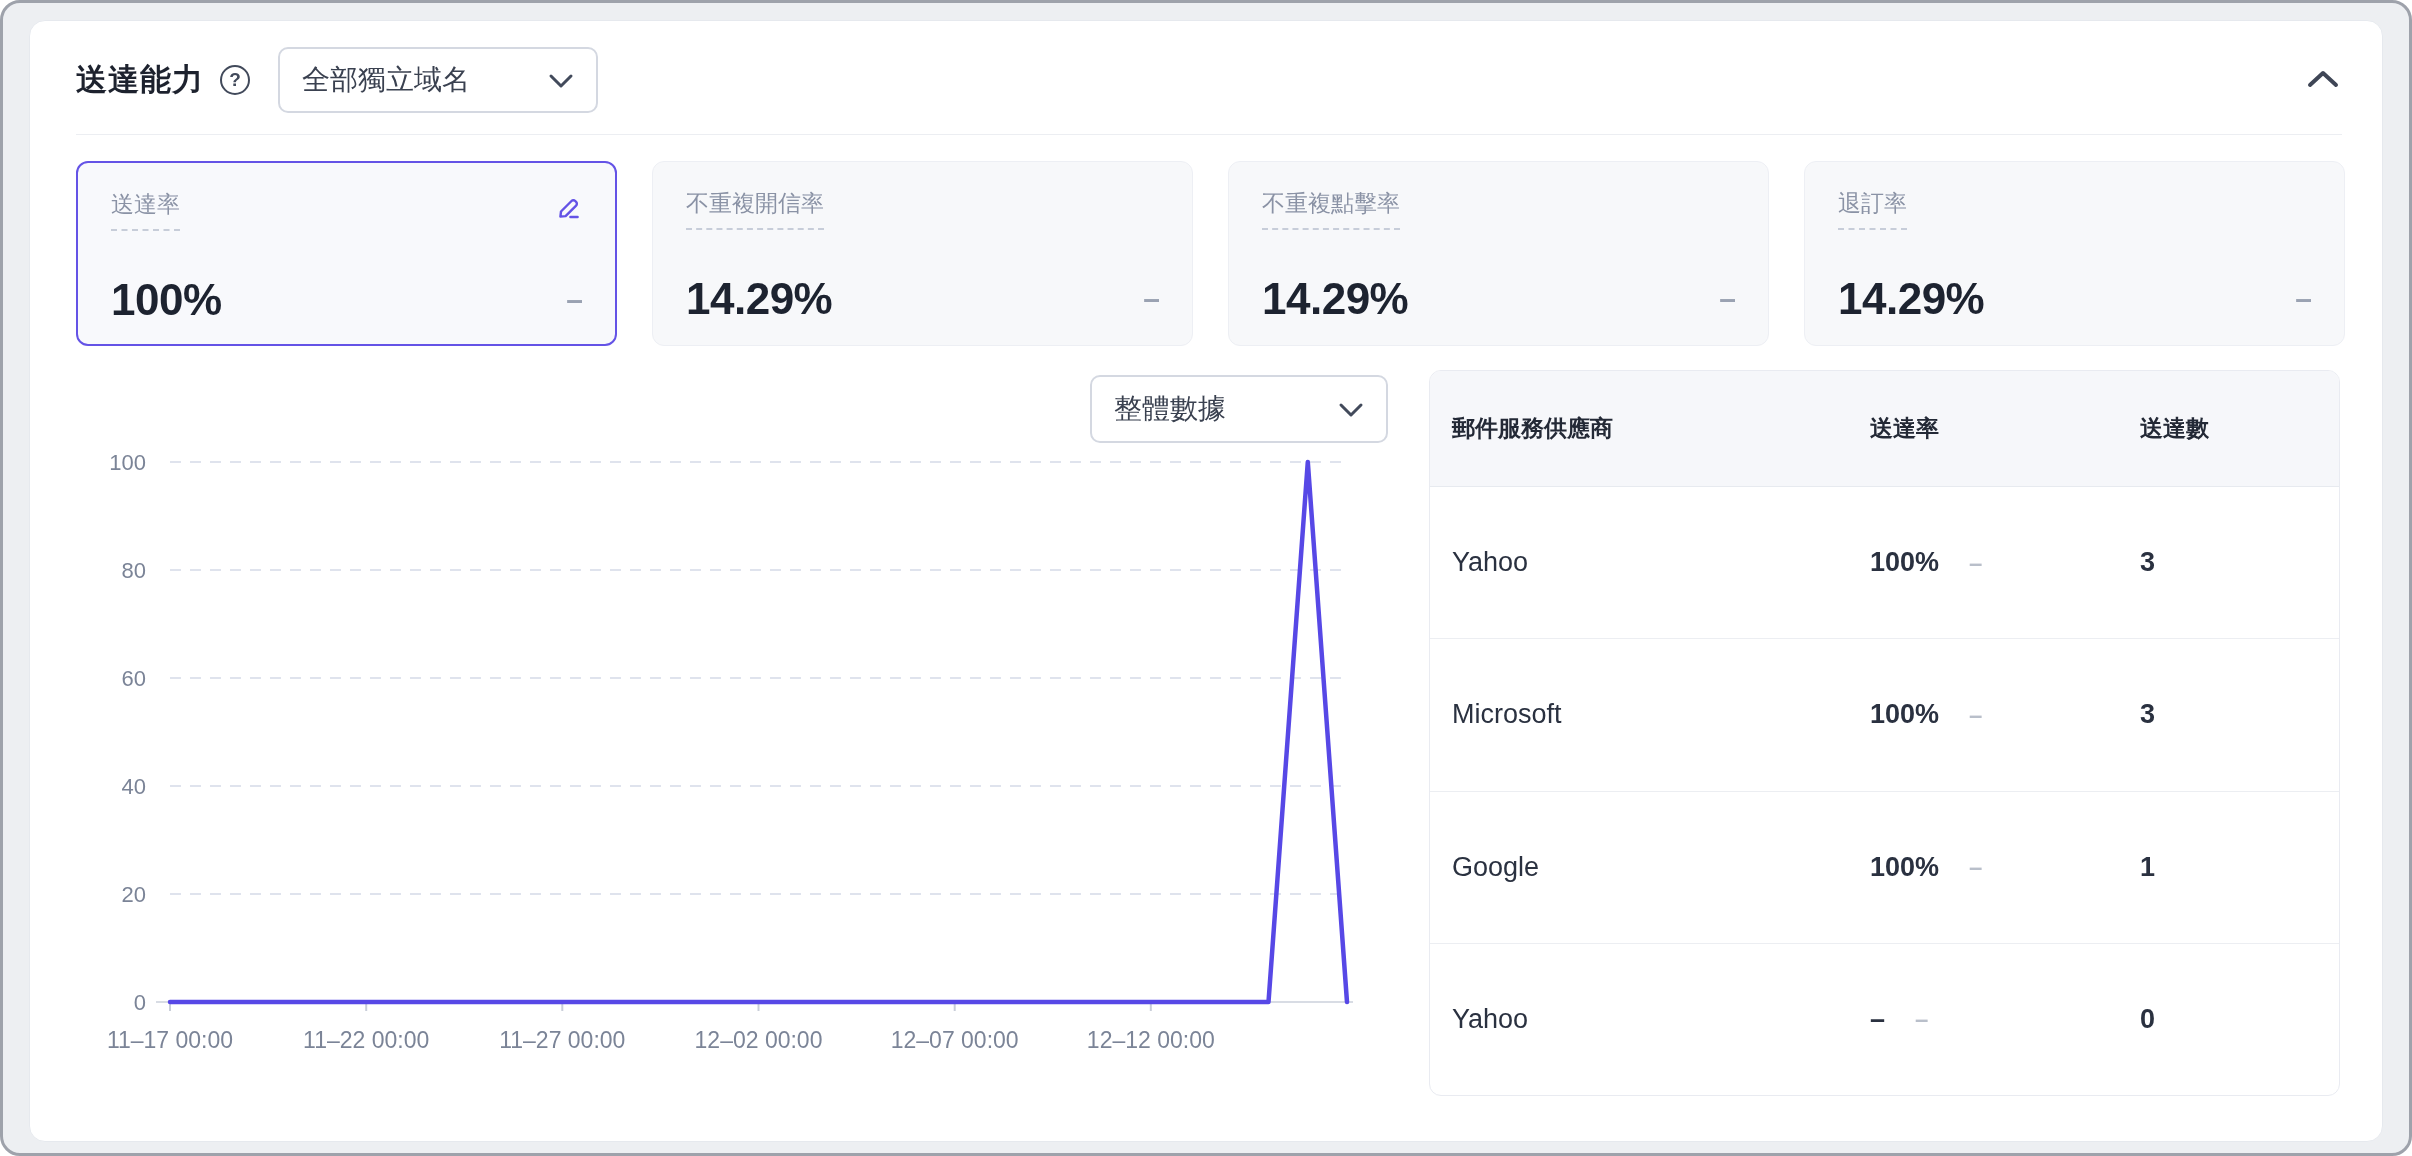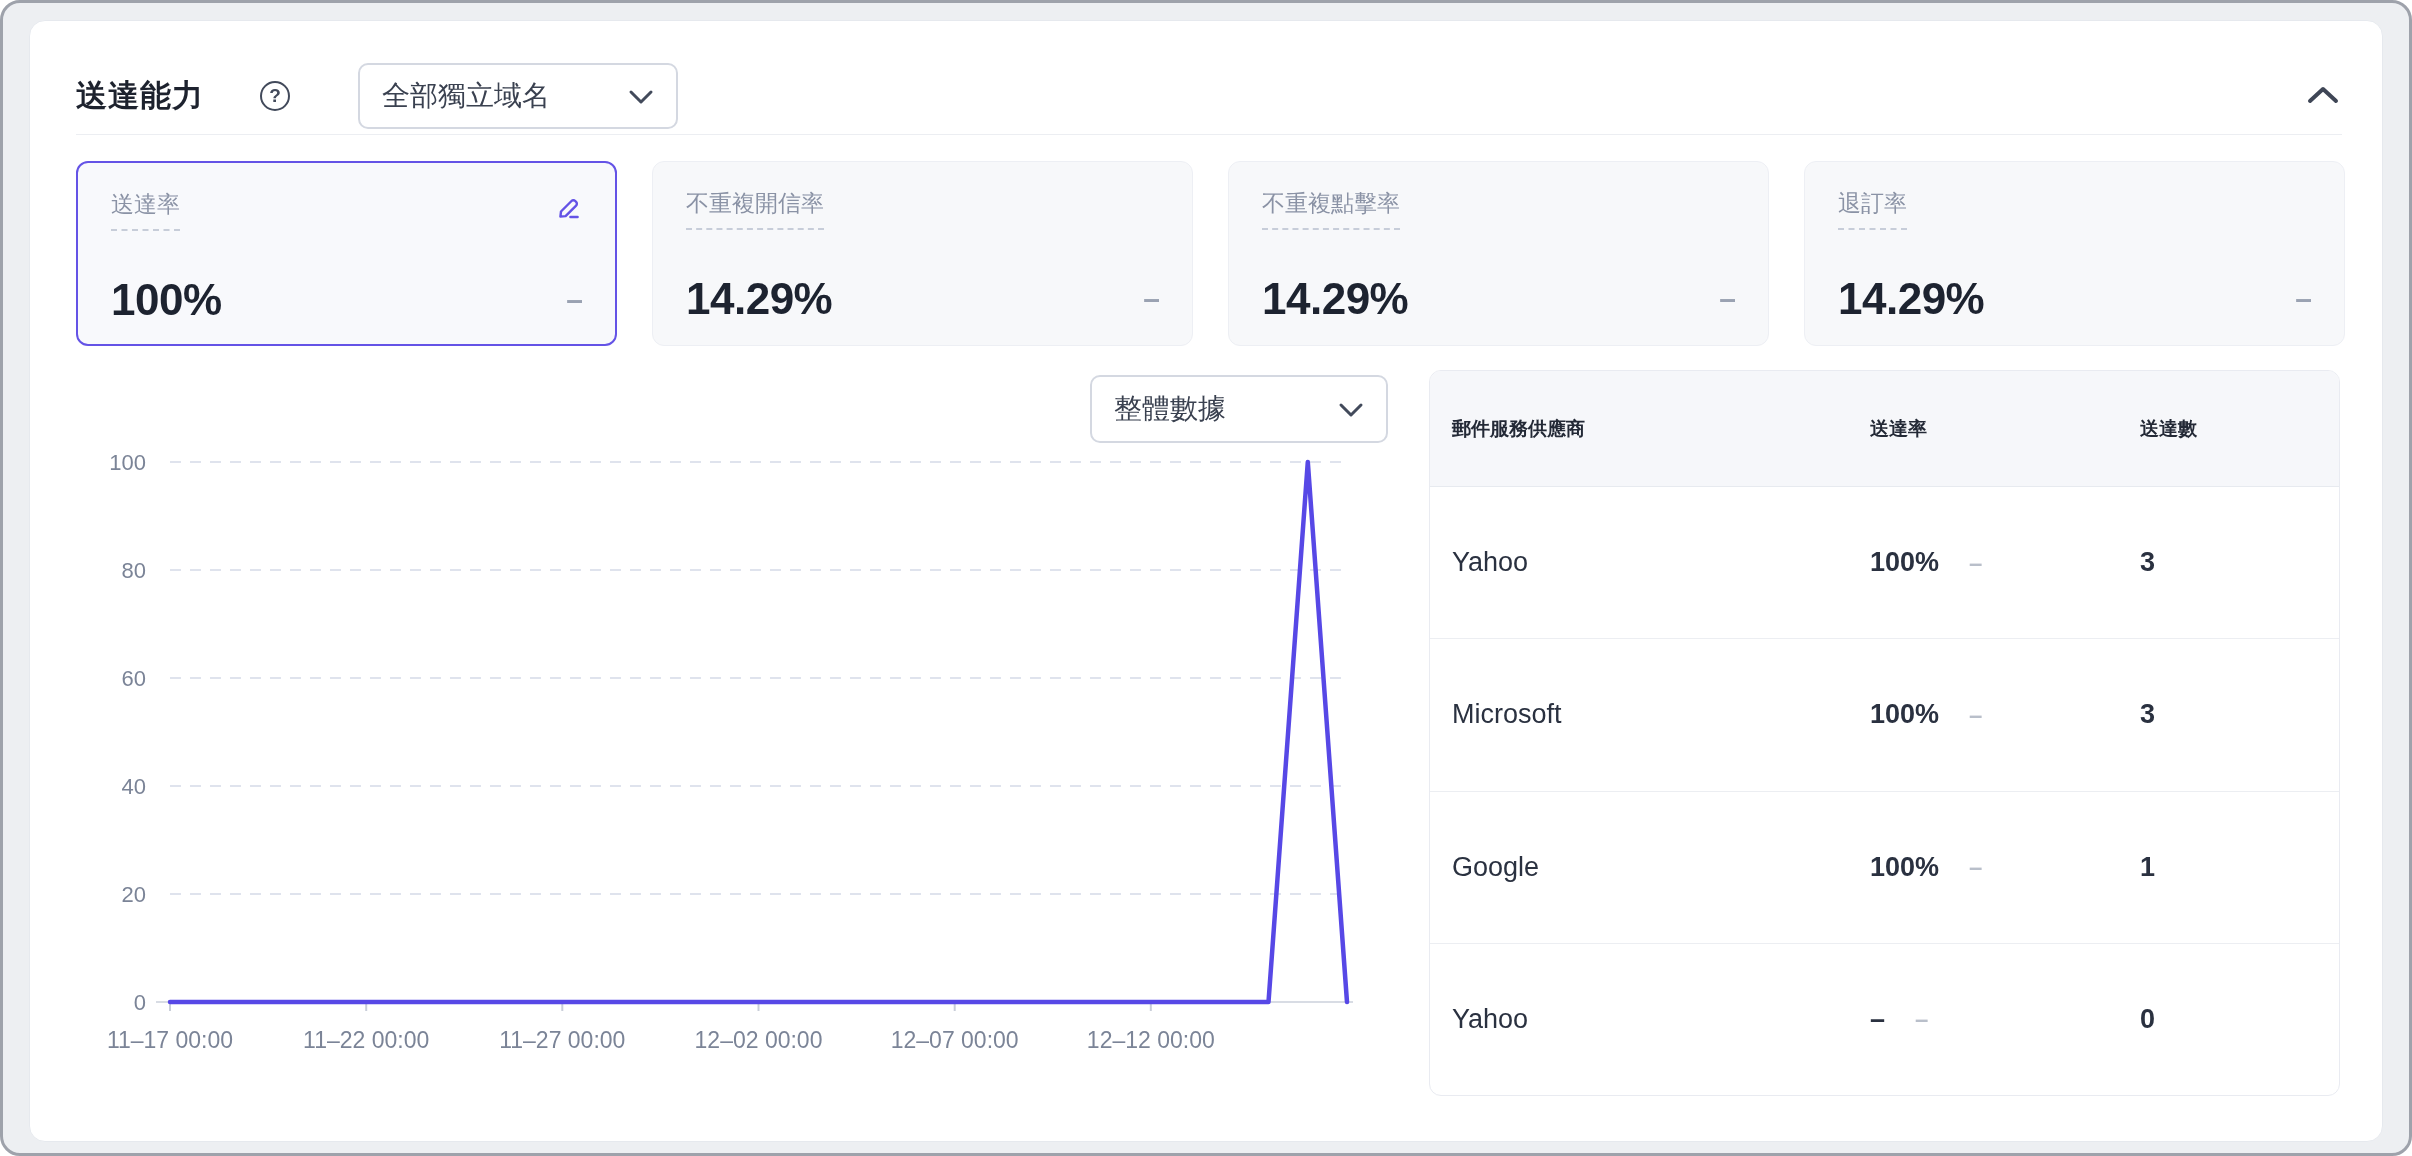--- a/index.html
+++ b/index.html
@@ -1,21 +1,21 @@
 <!DOCTYPE html>
 <html><head>
 <meta charset="utf-8">
 <style>
   html,body{margin:0;padding:0;width:2412px;height:1156px;overflow:hidden;background:#ffffff;
     font-family:"Liberation Sans","DejaVu Sans",sans-serif;}
   .screen{position:absolute;inset:0;border:3px solid #9ea2ab;border-radius:20px;background:#edeff2;overflow:hidden;box-sizing:border-box;}
   .panel{position:absolute;left:26px;top:17px;width:2354px;height:1122px;background:#ffffff;border:1px solid #e6e9ee;border-radius:16px;box-sizing:border-box;}
 
   
-  .panel-header{position:absolute;left:46px;top:32px;right:36px;height:86px;display:flex;align-items:center;gap:40px;}
+  .panel-header{position:absolute;left:46px;top:16px;right:36px;height:86px;display:flex;align-items:center;}
   .page-title{font-size:31px;font-weight:700;color:#1d222e;letter-spacing:1px;}
   .help-icon{width:30px;height:30px;border:2.5px solid #424a5b;border-radius:50%;margin-left:16px;display:flex;align-items:center;justify-content:center;font-size:19px;font-weight:700;color:#424a5b;box-sizing:border-box;}
   .select{display:flex;align-items:center;justify-content:space-between;background:#fff;border:2px solid #d4d8e1;border-radius:10px;height:66px;box-sizing:border-box;padding:0 22px;font-size:28px;color:#3a4150;cursor:pointer;}
   .domain-select{width:320px;margin-left:28px;}
   .spacer{flex:1;}
   .collapse-btn{width:46px;height:46px;display:flex;align-items:center;justify-content:center;background:transparent;border:none;cursor:pointer;}
   .header-divider{position:absolute;left:46px;right:40px;top:113px;height:1px;background:#eceef2;}
 
   
   .cards{position:absolute;left:46px;top:140px;display:flex;gap:35px;}
@@ -28,21 +28,21 @@
   .card-value{font-size:44px;font-weight:700;color:#1d2330;letter-spacing:-0.5px;}
   .card-trend{font-size:30px;font-weight:700;color:#9aa2b2;}
 
   
   .scope-select{position:absolute;left:1048px;top:354px;width:298px;height:68px;margin-left:12px;}
   .chart-svg{position:absolute;left:71px;top:420px;width:1270px;height:640px;}
   .chart-svg text{font-family:"Liberation Sans","DejaVu Sans",sans-serif;}
 
   
   .ptable{position:absolute;left:1399px;top:349px;width:911px;height:726px;background:#fff;border:1px solid #e9ebf1;border-radius:12px;box-sizing:border-box;overflow:hidden;display:flex;flex-direction:column;}
-  .ptable-header{height:115px;flex:none;background:#f6f7fa;border-bottom:1px solid #e7eaef;display:grid;grid-template-columns:418px 270px 1fr;align-items:center;padding-left:22px;font-size:19px;font-weight:700;color:#232936;}
+  .ptable-header{height:115px;flex:none;background:#f6f7fa;border-bottom:1px solid #e7eaef;display:grid;grid-template-columns:418px 270px 1fr;align-items:center;padding-left:22px;font-size:23px;font-weight:700;color:#232936;}
   .ptable-row{flex:1;display:grid;grid-template-columns:418px 270px 1fr;align-items:center;padding-left:22px;border-bottom:1px solid #eceef2;font-size:27px;color:#2a3140;}
   .ptable-row:last-child{border-bottom:none;}
   .provider-cell{font-weight:400;}
   .rate-cell{display:flex;align-items:center;gap:30px;}
   .rate-value{font-weight:600;}
   .rate-trend{color:#b9bfca;font-weight:700;font-size:24px;}
   .count-cell{font-weight:600;}
 </style>
 </head>
 <body>

